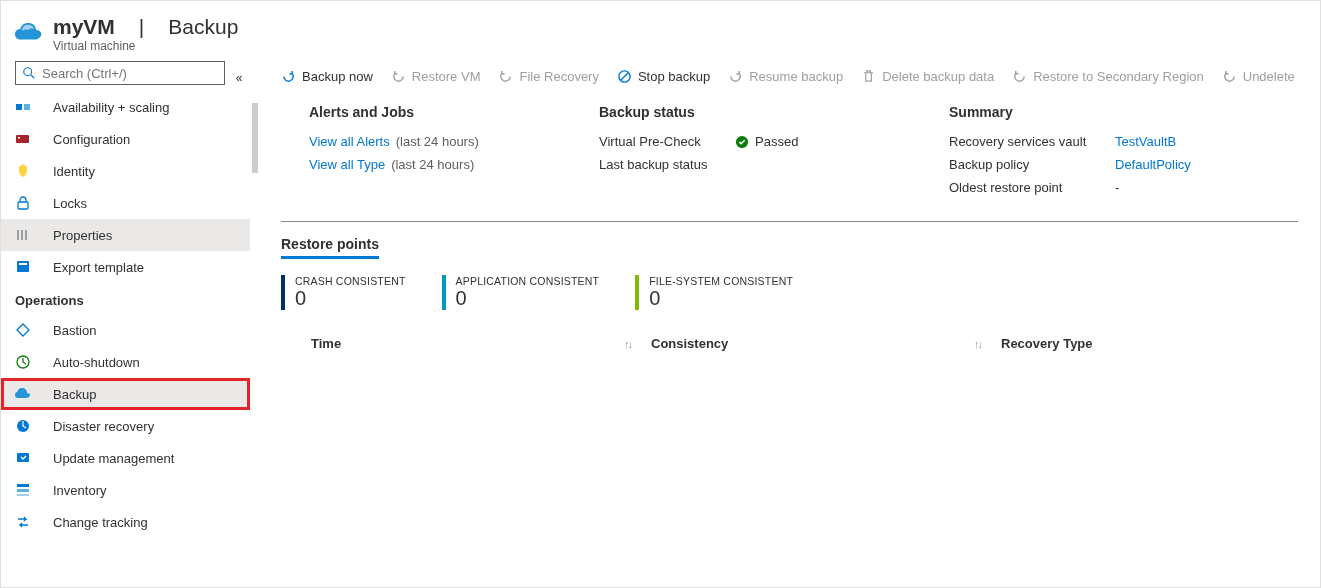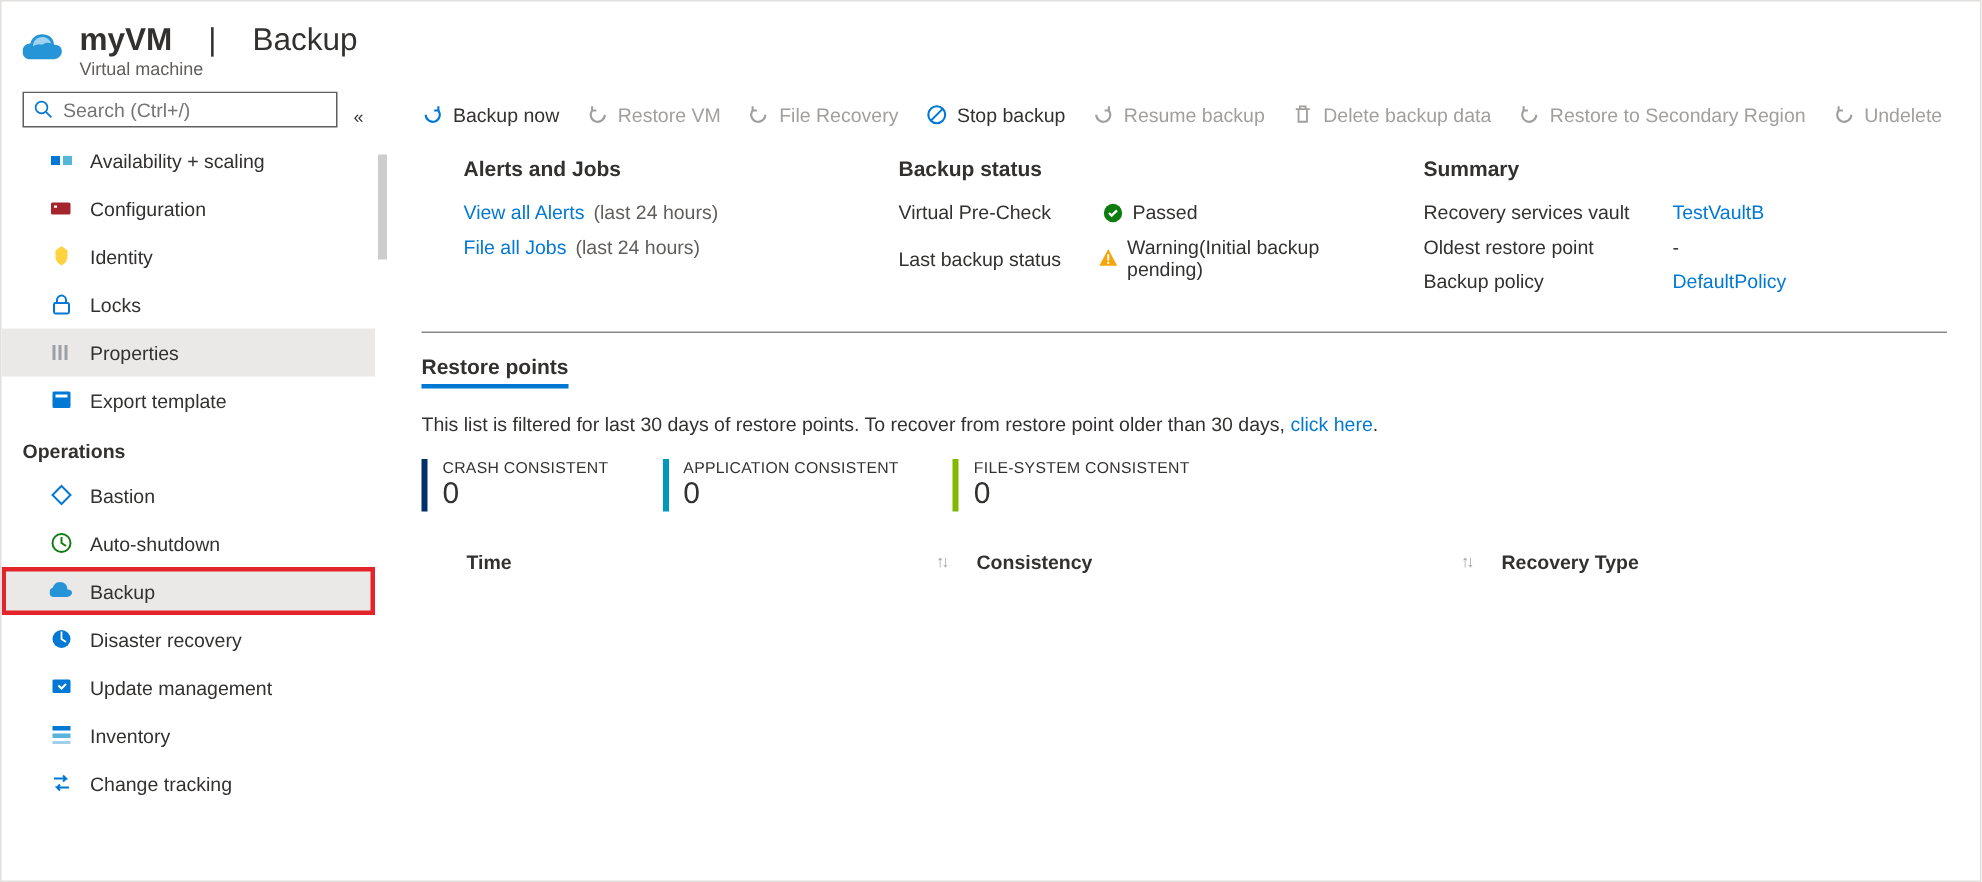--- a/index.html
+++ b/index.html
@@ -21,21 +21,21 @@
   .search-row { display: flex; align-items: flex-end; padding: 0 0 6px 14px; gap: 4px; }
   .search-box { flex: 0 0 208px; height: 24px; border: 1px solid #605e5c; display: flex; align-items: center; padding: 0 6px; }
   .search-box svg { width: 14px; height: 14px; }
   .search-box input { border: none; outline: none; font-size: 13px; padding-left: 6px; flex: 1; background: transparent; }
   .collapse-btn { width: 20px; text-align: center; color: #323130; cursor: pointer; font-size: 12px; }
 
   .nav-scroll { position: relative; flex: 1; overflow-y: auto; padding-right: 9px; }
   .scrollbar-thumb2 { position: absolute; right: 1px; top: 12px; width: 6px; height: 70px; background: #cdcdcd; border-radius:0; }
 
   .nav-section-label { font-size: 13px; font-weight: 600; padding: 10px 0 6px 14px; color: #323130; }
-  .nav-item { display: flex; align-items: center; height: 32px; padding-left: 32px; cursor: pointer; gap: 11px; }
+  .nav-item { display: flex; align-items: center; height: 32px; padding-left: 14px; cursor: pointer; gap: 22px; }
   .nav-item.selected { background: #ebe9e7; }
   .nav-item.highlighted { outline: 3px solid #e3242b; outline-offset: -3px; background: #ebe9e7; }
   .nav-item .nav-icon { width: 16px; height: 16px; display: inline-flex; align-items: center; justify-content: center; }
   .nav-item .nav-label { font-size: 13px; color: #323130; }
 
   .main { flex: 1; display: flex; flex-direction: column; overflow: hidden; }
 
   .toolbar { display: flex; align-items: center; gap: 18px; padding: 8px 0 10px 22px; border-bottom: 0; }
   .tool-btn { display: flex; align-items: center; gap: 6px; font-size: 13px; cursor: pointer; }
   .tool-btn.enabled { color: #323130; }
@@ -304,75 +304,64 @@
 
       <div class="panel">
         <div class="cols">
           <div class="col col-alerts">
             <h3>Alerts and Jobs</h3>
             <div class="row">
               <span class="link">View all Alerts</span>
               <span class="muted">(last 24 hours)</span>
             </div>
             <div class="row">
-              <span class="link">File all Jobs</span>
+              <span class="link">View all Type</span>
               <span class="muted">(last 24 hours)</span>
             </div>
           </div>
 
           <div class="col col-status">
             <h3>Backup status</h3>
             <div class="row">
               <span class="label">Virtual Pre-Check</span>
               <span class="status-pass">
                 <svg class="icon-pass" viewBox="0 0 16 16">
                     <circle cx="8" cy="8" r="7" fill="#107c10"></circle>
                     <path d="M5 8l2 2 4-4" stroke="#fff" stroke-width="1.8" fill="none"></path>
                   </svg>
                 <span>Passed</span>
               </span>
             </div>
             <div class="row">
               <span class="label">Last backup status</span>
-              <span class="status-warn">
-                <svg class="icon-warn" viewBox="0 0 16 16">
-                    <path d="M8 1l7 13H1z" fill="#f7a30a"></path>
-                    <rect x="7.2" y="5" width="1.6" height="5" fill="#fff"></rect>
-                    <rect x="7.2" y="11" width="1.6" height="1.6" fill="#fff"></rect>
-                  </svg>
-                <span>Warning(Initial backup pending)</span>
-              </span>
             </div>
           </div>
 
           <div class="col col-summary">
             <h3>Summary</h3>
             <div class="row">
               <span class="label2">Recovery services vault</span>
               <span class="link">TestVaultB</span>
             </div>
             <div class="row">
+              <span class="label2">Backup policy</span>
+              <span class="link">DefaultPolicy</span>
+            </div>
+            <div class="row">
               <span class="label2">Oldest restore point</span>
               <span>-</span>
             </div>
-            <div class="row">
-              <span class="label2">Backup policy</span>
-              <span class="link">DefaultPolicy</span>
-            </div>
           </div>
         </div>
       </div>
 
       <div class="divider"></div>
 
       <div class="restore-section">
         <span class="restore-title">Restore points</span>
-        <div class="restore-desc">
-          <span>This list is filtered for last 30 days of restore points. To recover from restore point older than 30 days, </span><span class="link">click here</span><span>.</span>
-        </div>
 
         <div class="counters">
           <div class="counter c-crash">
             <div class="c-label">CRASH CONSISTENT</div>
             <div class="c-value">0</div>
           </div>
           <div class="counter c-app">
             <div class="c-label">APPLICATION CONSISTENT</div>
             <div class="c-value">0</div>
           </div>

